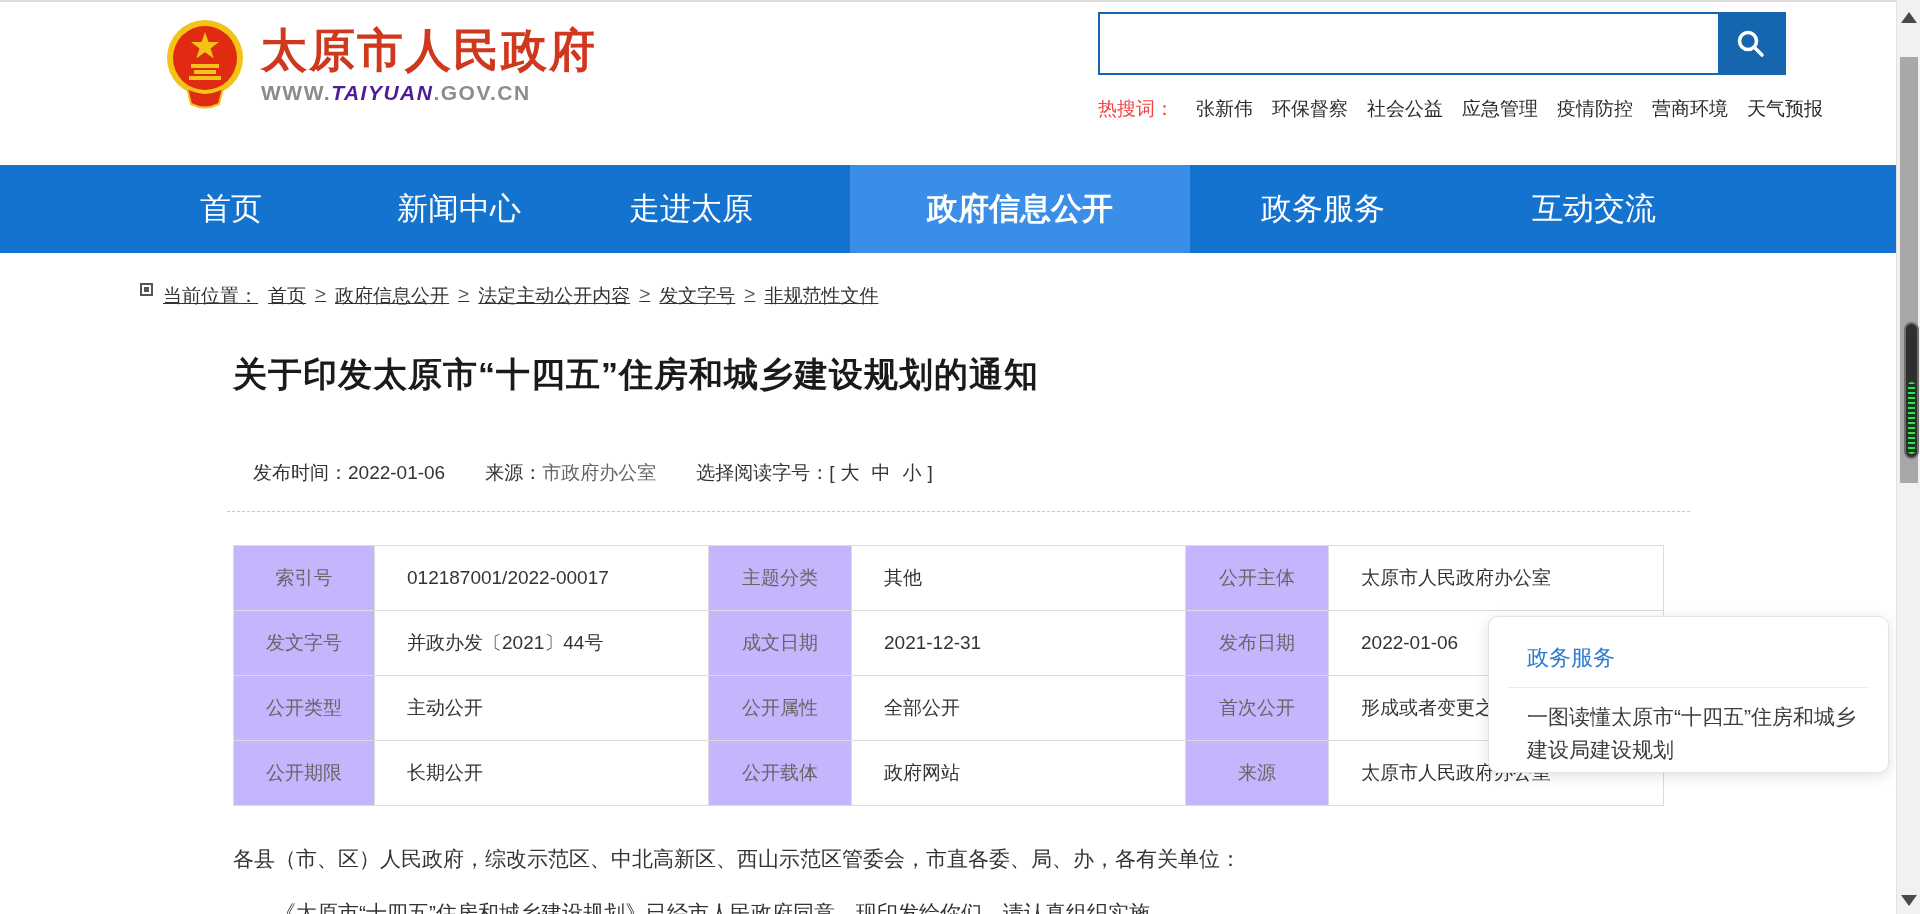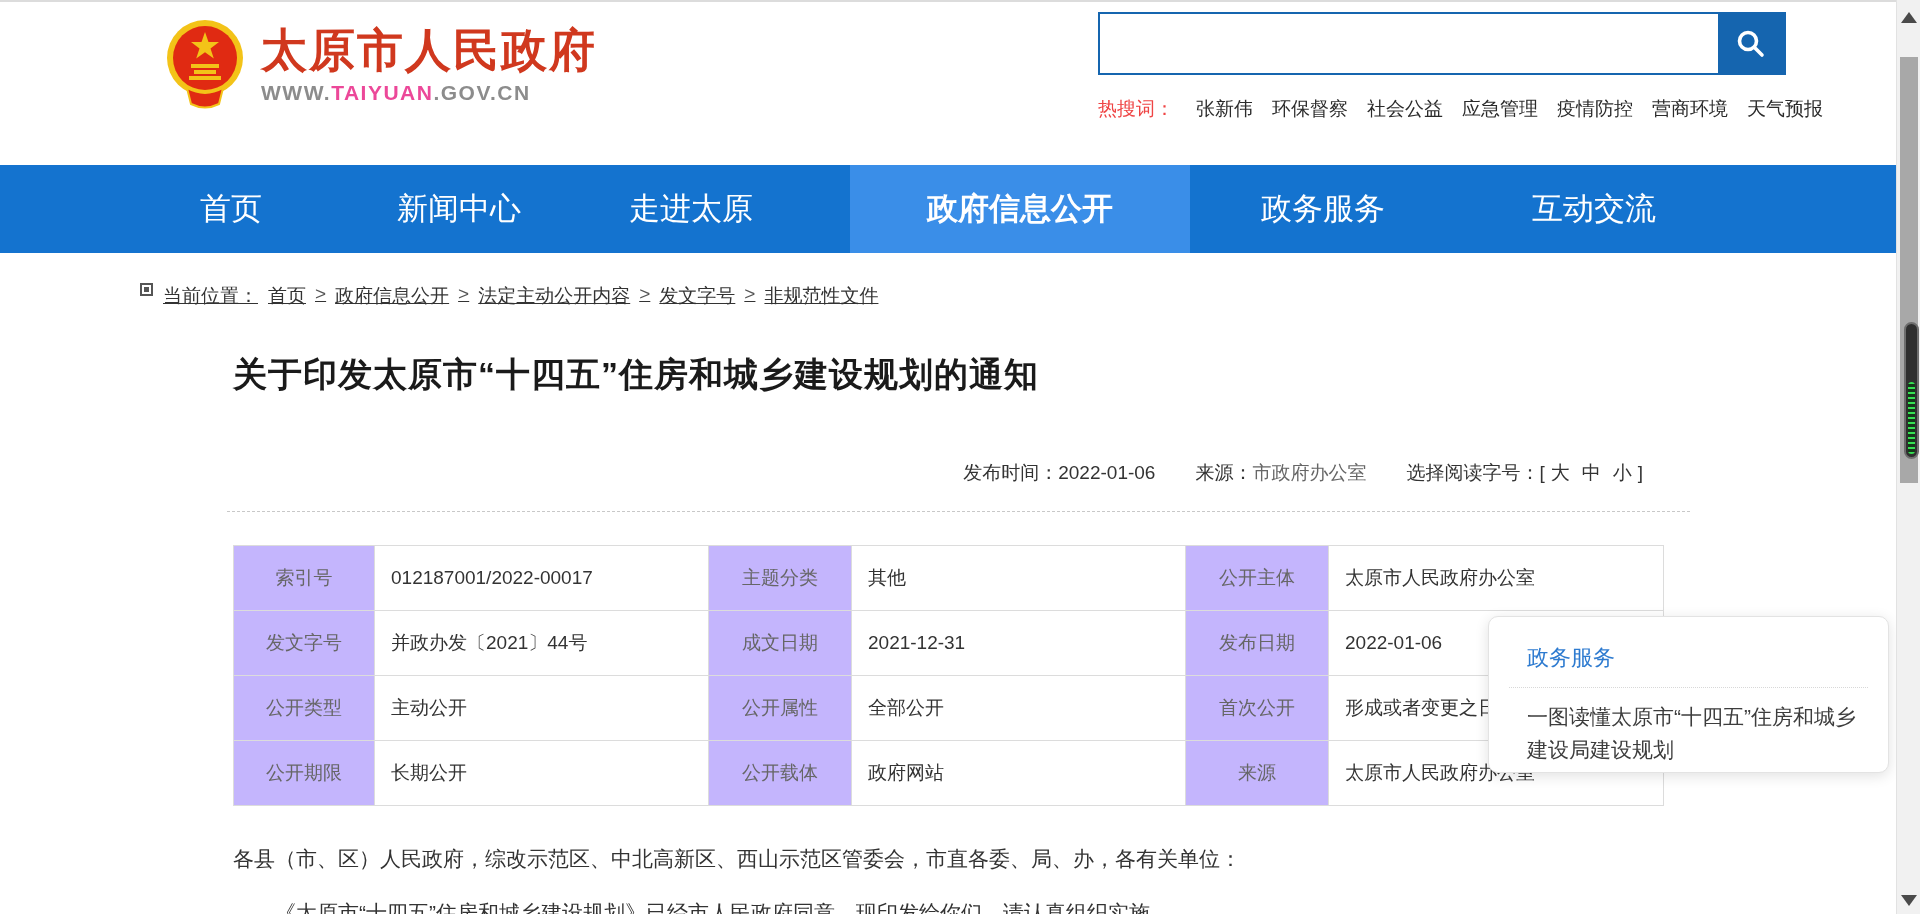--- a/index.html
+++ b/index.html
@@ -8,21 +8,21 @@
   #page { position:relative; width:1920px; height:914px; background:#fff; }
 
   .top-edge { position:absolute; left:0; top:0; width:1920px; height:2px; background:#dcdcdc; }
 
   
   .logo { position:absolute; left:165px; top:16px; display:flex; align-items:center; cursor:pointer; }
   .emblem { width:80px; height:95px; }
   .logo-text { margin-left:16px; }
   .site-name { color:#d0381e; font-size:46px; font-weight:bold; letter-spacing:2px; line-height:54px; }
   .site-url { margin-top:4px; font-size:21px; font-weight:bold; letter-spacing:1.5px; color:#8c8c8c; }
-  .site-url .orange { color:#ec4899; }
+  .site-url .orange { color:#4c1d95;font-style:italic; }
 
   .search-box { position:absolute; left:1098px; top:12px; width:688px; height:63px;
                 border:2px solid #1565af; display:flex; background:#fff; }
   .search-input { flex:1; border:none; outline:none; font-size:22px; padding:0 12px; }
   .search-btn { width:66px; height:100%; background:#1565af; border:none; cursor:pointer;
                 display:flex; align-items:center; justify-content:center; }
 
   .hot-row { position:absolute; left:1098px; top:96px; display:flex; align-items:center; font-size:19px; }
   .hot-label { font-weight:normal; color:#ef4444; margin-right:22px; }
   .hot-link { color:#2b2b2b; margin-right:19px; cursor:pointer; text-decoration:none; }
@@ -38,32 +38,32 @@
   .loc-icon { width:13px; height:13px; border:2px solid #555; margin-right:10px; position:relative; }
   .loc-icon::after { content:""; position:absolute; left:2px; top:2px; width:5px; height:5px; background:#555; }
   .crumb-label { margin-right:10px; }
   .crumb-link { color:#333; cursor:pointer; }
   .crumb-sep { margin:0 9px; color:#555; }
 
   
   .doc-title { position:absolute; left:233px; top:352px; width:1430px; text-align:left;
                font-size:34px; font-weight:bold; color:#1a1a1a; letter-spacing:1px; }
   .pub-info { position:absolute; left:233px; top:460px; width:1430px; display:flex;
-              justify-content:flex-end; font-size:19px; color:#333; }
+              justify-content:flex-start; font-size:19px; color:#333; }
   .pub-seg { margin:0 20px; white-space:nowrap; }
   .pub-src-val { color:#666; }
   .fs-opt { margin:0 6px; cursor:pointer; color:#333; }
   .dashed-sep { position:absolute; left:227px; top:511px; width:1463px; border-top:1px dashed #c8c8c8; }
 
   
   .meta-wrap { position:absolute; left:233px; top:545px; }
   table.meta { border-collapse:collapse; table-layout:fixed; width:1430px; font-size:19px; }
   table.meta td { border:1px solid #dcdcdc; height:65px; }
   td.mlabel { background:#c4b5fd; color:#666; text-align:center; }
-  td.mvalue { color:#333; padding-left:16px; white-space:nowrap; overflow:hidden; }
+  td.mvalue { color:#333; padding-left:32px; white-space:nowrap; overflow:hidden; }
 
   .body-p1 { position:absolute; left:233px; top:845px; width:1430px; font-size:21px; color:#333; }
   .body-p2 { position:absolute; left:233px; top:899px; width:1430px; font-size:21px; color:#333; text-indent:42px; }
 
   
   .related { position:absolute; left:1488px; top:616px; width:401px; height:157px; background:#fff;
              border:1px solid #e3e3e3; border-radius:10px; box-shadow:0 3px 14px rgba(0,0,0,0.12); z-index:20; }
   .related-title { margin:26px 0 0 38px; color:#2e7bd0; font-size:22px; }
   .related-divider { margin:14px 20px 0 20px; border-top:1px dotted #d8d8d8; }
   .related-link { margin:12px 28px 0 38px; font-size:21px; line-height:33px; color:#3d3d3d; cursor:pointer; }

